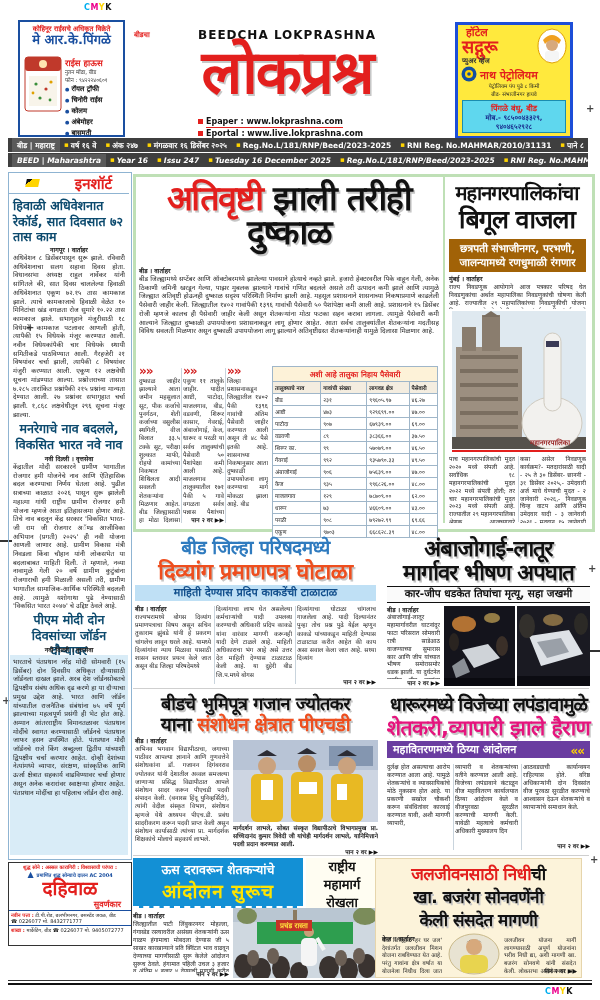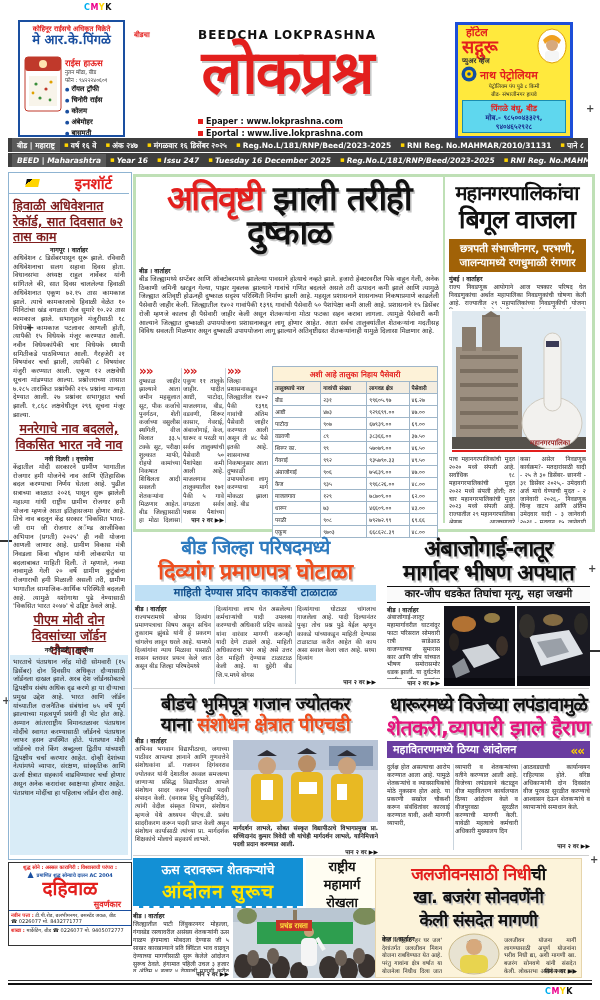--- a/index.html
+++ b/index.html
@@ -29,21 +29,21 @@
   
   .strip-row{background:#3f3f3f;color:#fff;display:flex;align-items:center;font-size:7.5px;white-space:nowrap;overflow:hidden;}
   .strip-label{background:#5a5a5a;padding:2px 5px;font-weight:bold;margin-right:4px;}
   .strip-item{display:flex;align-items:center;margin-right:9px;font-weight:bold;}
   .strip-item .li-ic{color:#ffd400;font-size:7px;margin-right:2px;}
   
   .inshort-box{border:1px solid #8fb4d2;}
   .inshort-head{border-bottom:1px solid #8fb4d2;display:flex;align-items:center;justify-content:center;gap:4px;height:20px;}
   .inshort-title{color:#e31f1d;font-size:15px;font-weight:bold;margin-left:32px;}
   .flag{width:13px;height:8px;background:linear-gradient(135deg,#111 0 28%,#ffd400 28% 100%);transform:skewX(-12deg);}
-  .sb-head{font-size:12.5px;font-weight:bold;line-height:1.25;color:#7f1d1d;text-decoration:underline;}
+  .sb-head{font-size:12.5px;font-weight:bold;line-height:1.25;color:#0c4a6e;}
   .rice-item{display:flex;align-items:center;font-size:6.8px;font-weight:bold;color:#111;line-height:1.6;}
   .rice-item .li-ic{color:#1a4fa0;font-size:5px;margin-right:2px;}
   
   .frame{border:3px solid #bfe0b6;}
   .main-hl{font-size:34px;font-weight:bold;letter-spacing:-1.5px;line-height:1;}
   .green-band{background:#17a23b;color:#fff;font-size:11.5px;font-weight:bold;line-height:17px;}
   .chev{color:#d21f1f;font-size:12px;font-weight:bold;letter-spacing:-1px;line-height:10px;}
   .ptable{width:100%;border-collapse:collapse;background:#fff;}
   .ptable th,.ptable td{border:0.5px solid #9fb6c9;font-size:5.6px;padding:1.5px 2px;color:#222;text-align:left;}
   .ptable th{font-weight:bold;background:#f4ede0;}

